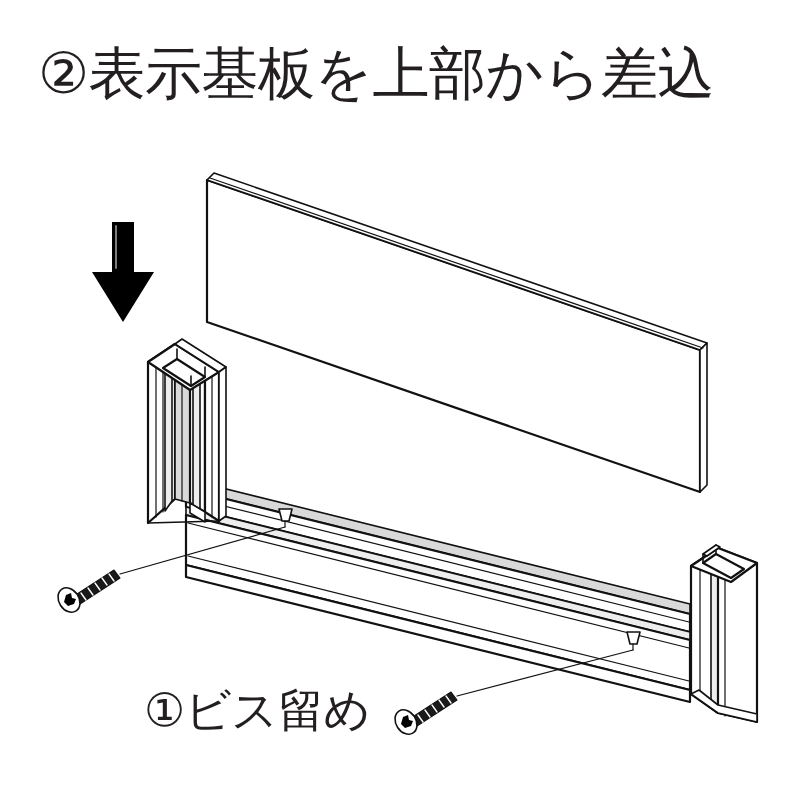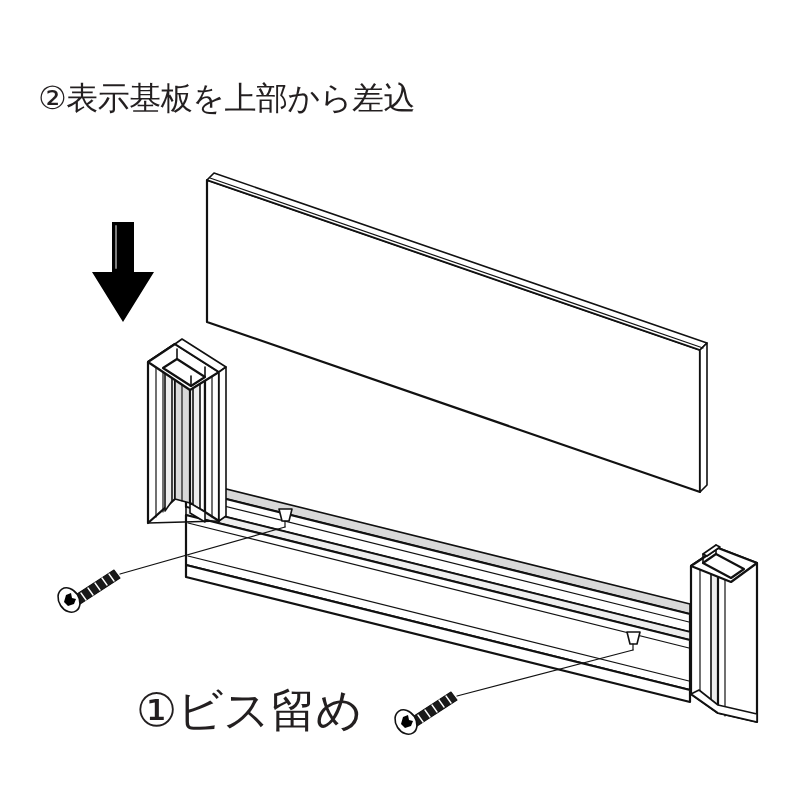--- a/index.html
+++ b/index.html
@@ -32,27 +32,26 @@
   .caption {
     position: absolute;
     color: #231f20;
     font-family: "DejaVu Sans", "Liberation Sans", sans-serif;
     white-space: nowrap;
     letter-spacing: -0.5px;
   }
   #caption-step2 {
     left: 38px;
     top: 44px;
-    font-size: 32px;
+    font-size: 57px;
     line-height: 58px;
     font-weight: 400;
-    margin-top: 25px;
   }
   #caption-step1 {
-    left: 136px;
+    left: 144px;
     top: 684px;
     font-size: 46px;
     line-height: 52px;
     font-weight: 400;
   }
 </style>
 </head>
 <body>
 
 <div id="sheet">

